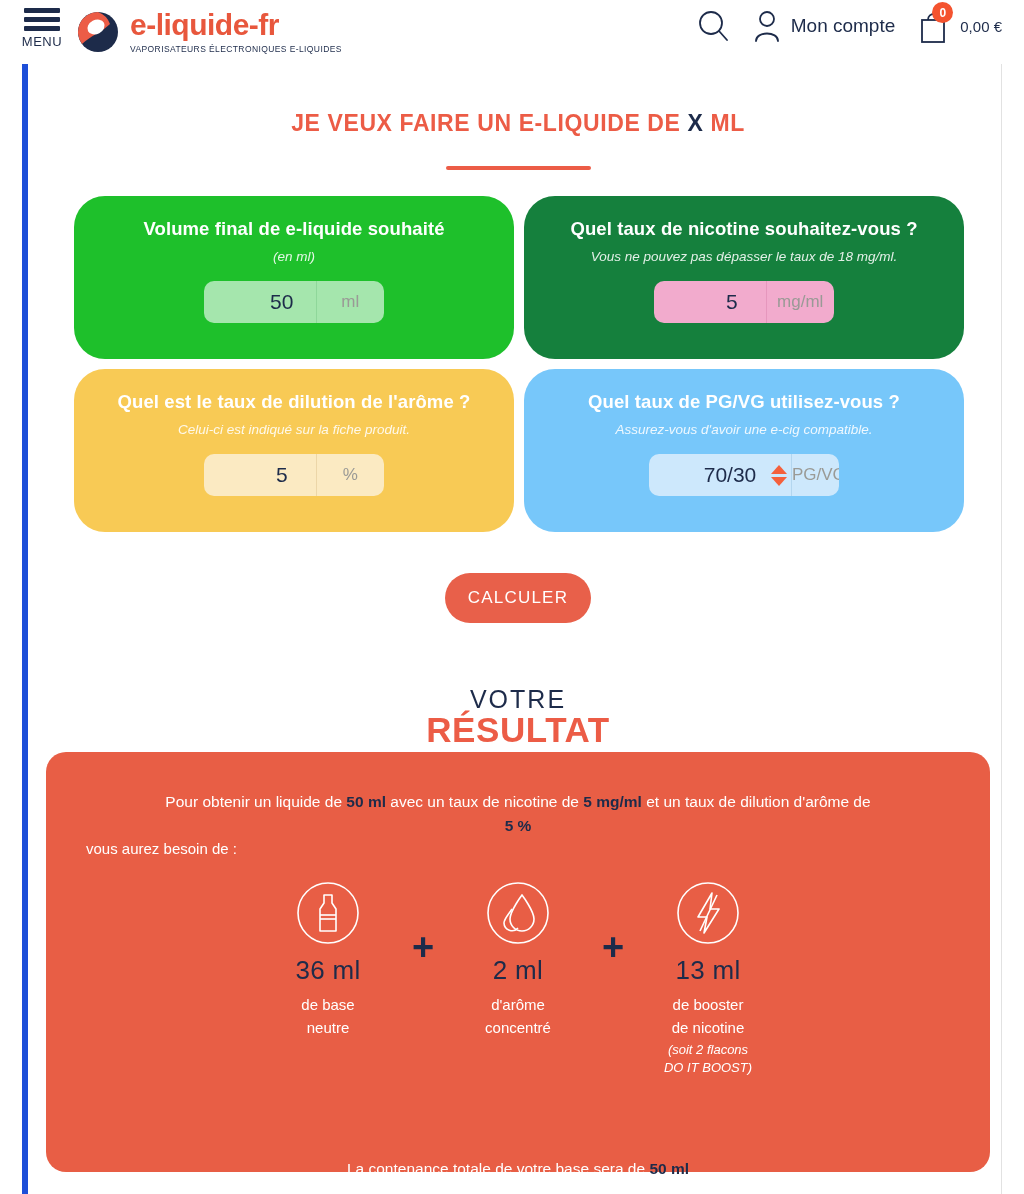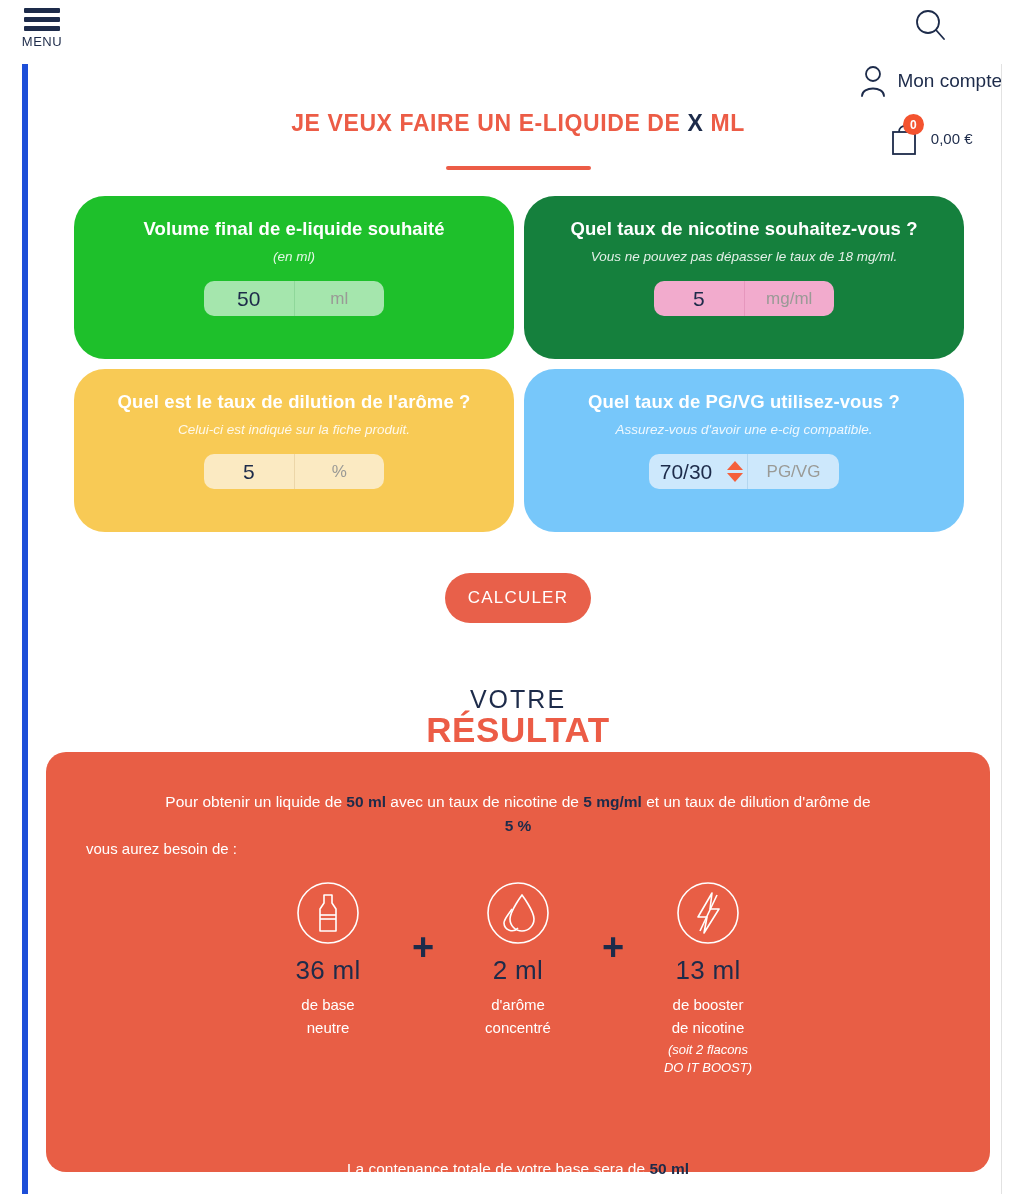--- a/index.html
+++ b/index.html
@@ -41,21 +41,21 @@
   .logo-title {
     font-size: 30px; font-weight: bold; color: #e8573d; letter-spacing: -0.5px;
     line-height: 1;
   }
   .logo-sub {
     font-size: 8.5px; color: #1d2b4a; letter-spacing: .4px; margin-top: 4px;
   }
 
   .header-right {
     position: absolute; right: 22px; top: 8px;
-    display: flex; align-items: center; gap: 22px; flex-direction: column;
+    display: flex; align-items: center; gap: 22px;
   }
   .hdr-item { display: flex; align-items: center; gap: 9px; cursor: pointer; }
   .hdr-label { font-size: 19px; color: #1d2b4a; }
   .cart-wrap { position: relative; display: flex; align-items: center; gap: 9px; }
   .cart-badge {
     position: absolute; left: 15px; top: -6px;
     background: #f4532f; color: #fff; font-size: 12px; font-weight: bold;
     width: 21px; height: 21px; border-radius: 50%;
     display: flex; align-items: center; justify-content: center;
   }
@@ -100,21 +100,21 @@
     font-size: 18.5px; font-weight: bold; color: #ffffff; text-align: center;
     letter-spacing: .1px;
   }
   .card-sub {
     font-size: 13.5px; font-style: italic; color: rgba(255,255,255,.88);
     margin-top: 9px; text-align: center;
   }
   .field {
     margin-top: 17px;
     display: flex; align-items: stretch;
-    width: 180px; height: 35px; border-radius: 10px; overflow: hidden;
+    width: 180px; height: 42px; border-radius: 10px; overflow: hidden; padding-left: 44px;
   }
   .field-val {
     flex: 1; display: flex; align-items: center; justify-content: center;
     font-size: 21px; color: #1d2b4a;
     border: none; outline: none; background: transparent; text-align: center;
     font-family: "Liberation Sans", sans-serif; width: 100%;
   }
   .field-unit {
     flex: 1; display: flex; align-items: center; justify-content: center;
     font-size: 17px; color: #9a9a96;
@@ -214,20 +214,31 @@
 
     <div class="menu-btn">
       <div class="burger">
         <span></span>
           <span></span>
           <span></span>
       </div>
       <div class="menu-label">MENU</div>
     </div>
 
+    <div class="logo-wrap">
+      <svg class="logo-mark" viewBox="0 0 44 44">
+        <path d="M22 2 A20 20 0 0 0 22 42 A20 20 0 0 0 22 2 Z" fill="#1d2b4a"></path>
+        <path d="M22 2 A20 20 0 0 0 6 34 C14 26 26 22 34 14 A20 20 0 0 0 22 2 Z" fill="#ec5c46"></path>
+        <ellipse cx="20" cy="17" rx="9" ry="7" transform="rotate(-28 20 17)" fill="#ffffff"></ellipse>
+      </svg>
+      <div class="logo-text">
+        <div class="logo-title">e-liquide-fr</div>
+        <div class="logo-sub">VAPORISATEURS  ÉLECTRONIQUES  E-LIQUIDES</div>
+      </div>
+    </div>
 
     <div class="header-right">
       <div class="hdr-item">
         <svg width="34" height="34" viewBox="0 0 34 34">
           <circle cx="15" cy="14" r="11" fill="none" stroke="#1d2b4a" stroke-width="1.8"></circle>
           <line x1="23" y1="22" x2="31" y2="31" stroke="#1d2b4a" stroke-width="1.8" stroke-linecap="round"></line>
         </svg>
       </div>
       <div class="hdr-item">
         <svg width="30" height="34" viewBox="0 0 30 34">

